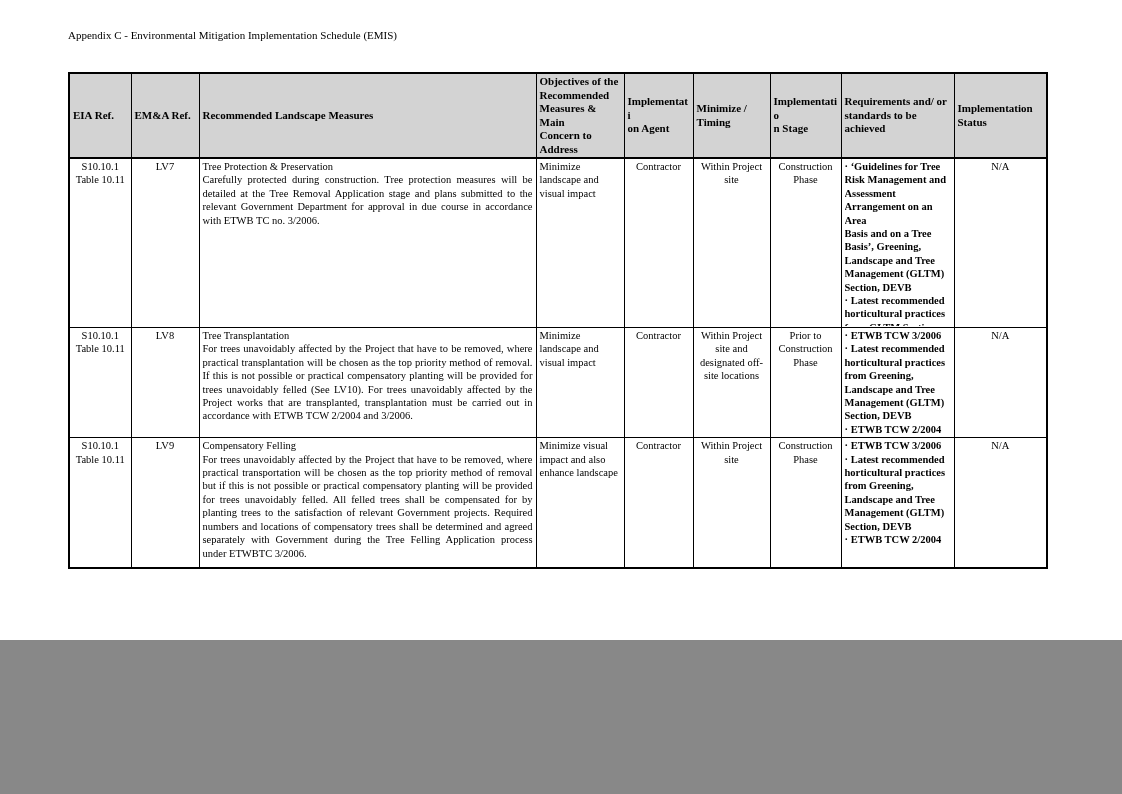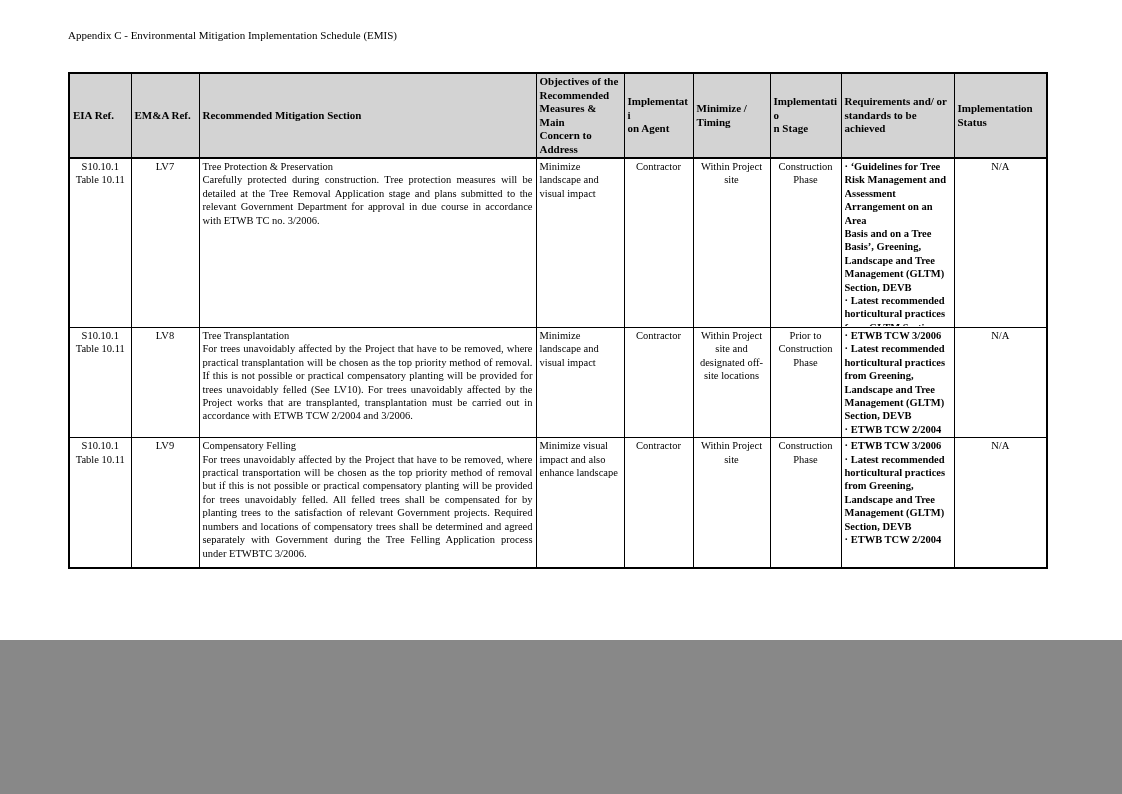--- a/index.html
+++ b/index.html
@@ -43,21 +43,21 @@
         <col style="width:69px">
         <col style="width:77px">
       <col style="width:71px">
         <col style="width:113px">
         <col style="width:93px">
     </colgroup>
     <thead>
       <tr class="head-row">
         <th>EIA Ref.</th>
         <th>EM&amp;A Ref.</th>
-        <th>Recommended Mitigation Section</th>
+        <th>Recommended Landscape Measures</th>
         <th>Objectives of the
 Recommended
 Measures &amp; Main
 Concern to
 Address</th>
         <th>Implementati
 on Agent</th>
         <th>Minimize /
 Timing</th>
         <th>Implementatio

